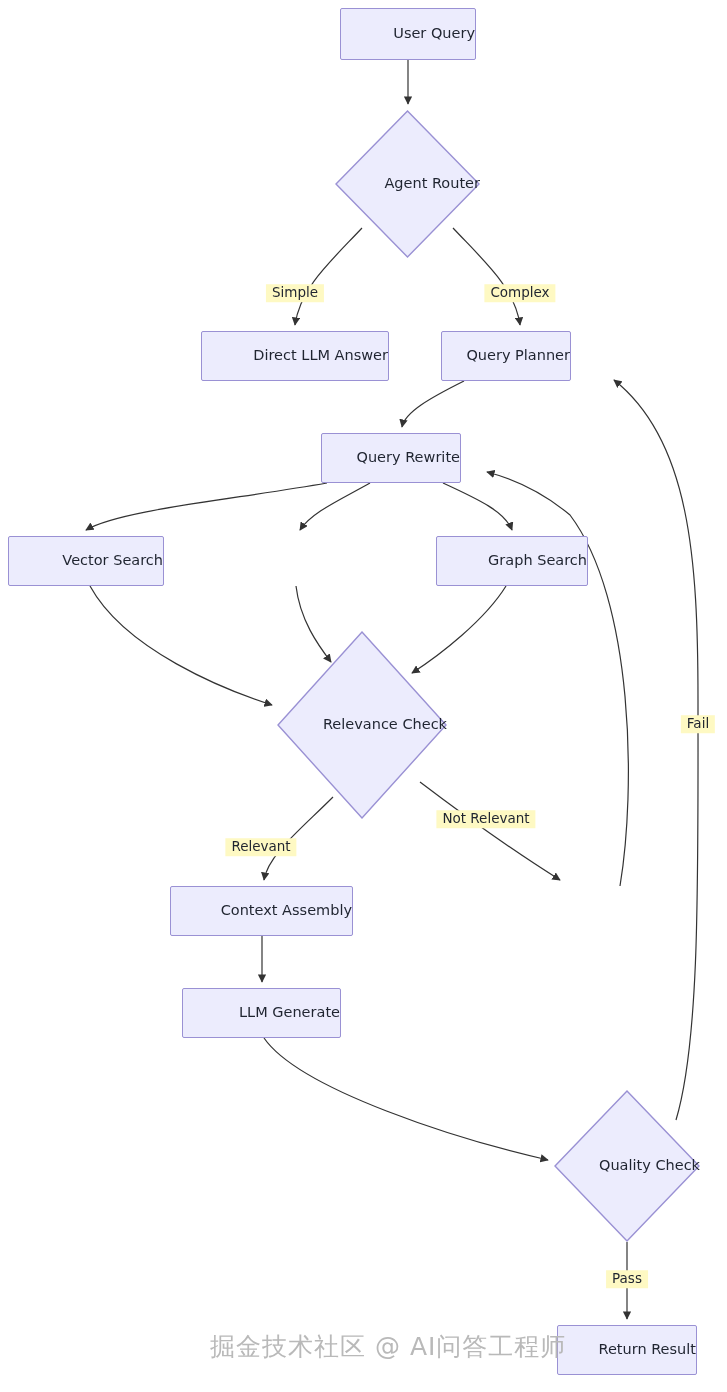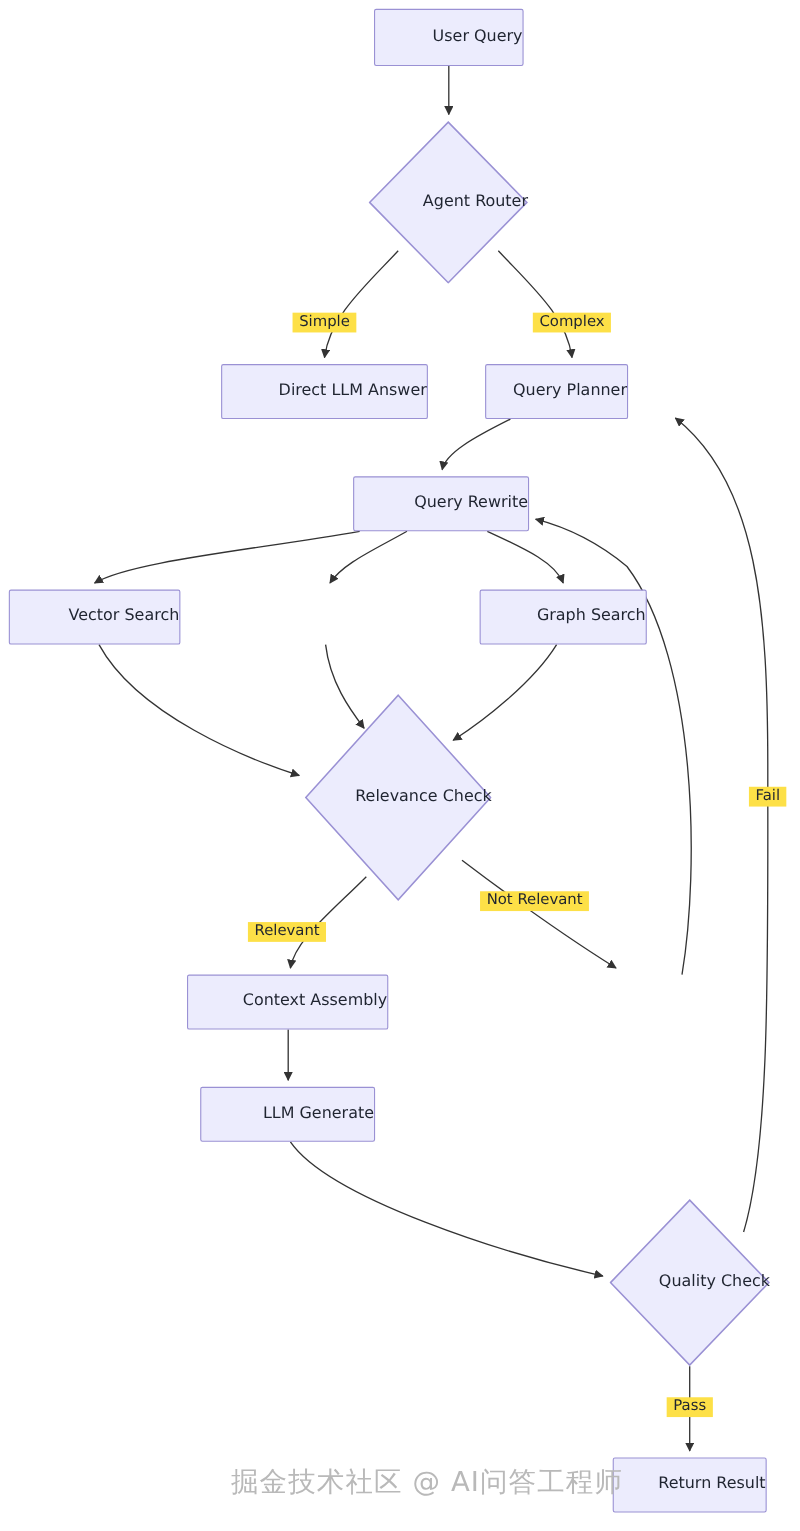--- a/index.html
+++ b/index.html
@@ -51,21 +51,21 @@
     top: 0;
     width: 100%;
     height: 100%;
   }
   .diamond-label {
     position: relative;
     z-index: 2;
   }
   .edge-label {
     position: absolute;
-    background: #fde047;
+    background: #fef9c3;
     color: #1f2430;
     font-size: 13.5px;
     line-height: 1.15;
     padding: 1px 6px;
     white-space: nowrap;
     transform: translate(-50%, -50%);
     z-index: 3;
   }
   .watermark {
     position: absolute;
@@ -138,21 +138,21 @@
   </div>
 
   <div class="node rect" style="left:201px; top:331px; width:188px; height:50px;">
     <span>Direct LLM Answer</span>
   </div>
 
   <div class="node rect" style="left:441px; top:331px; width:130px; height:50px;">
     <span>Query Planner</span>
   </div>
 
-  <div class="node rect" style="left:321px; top:433px; width:160px; height:50px;">
+  <div class="node rect" style="left:321px; top:433px; width:140px; height:50px;">
     <span>Query Rewrite</span>
   </div>
 
   <div class="node rect" style="left:8px; top:536px; width:156px; height:50px;">
     <span>Vector Search</span>
   </div>
 
 
   <div class="node rect" style="left:436px; top:536px; width:152px; height:50px;">
     <span>Graph Search</span>

